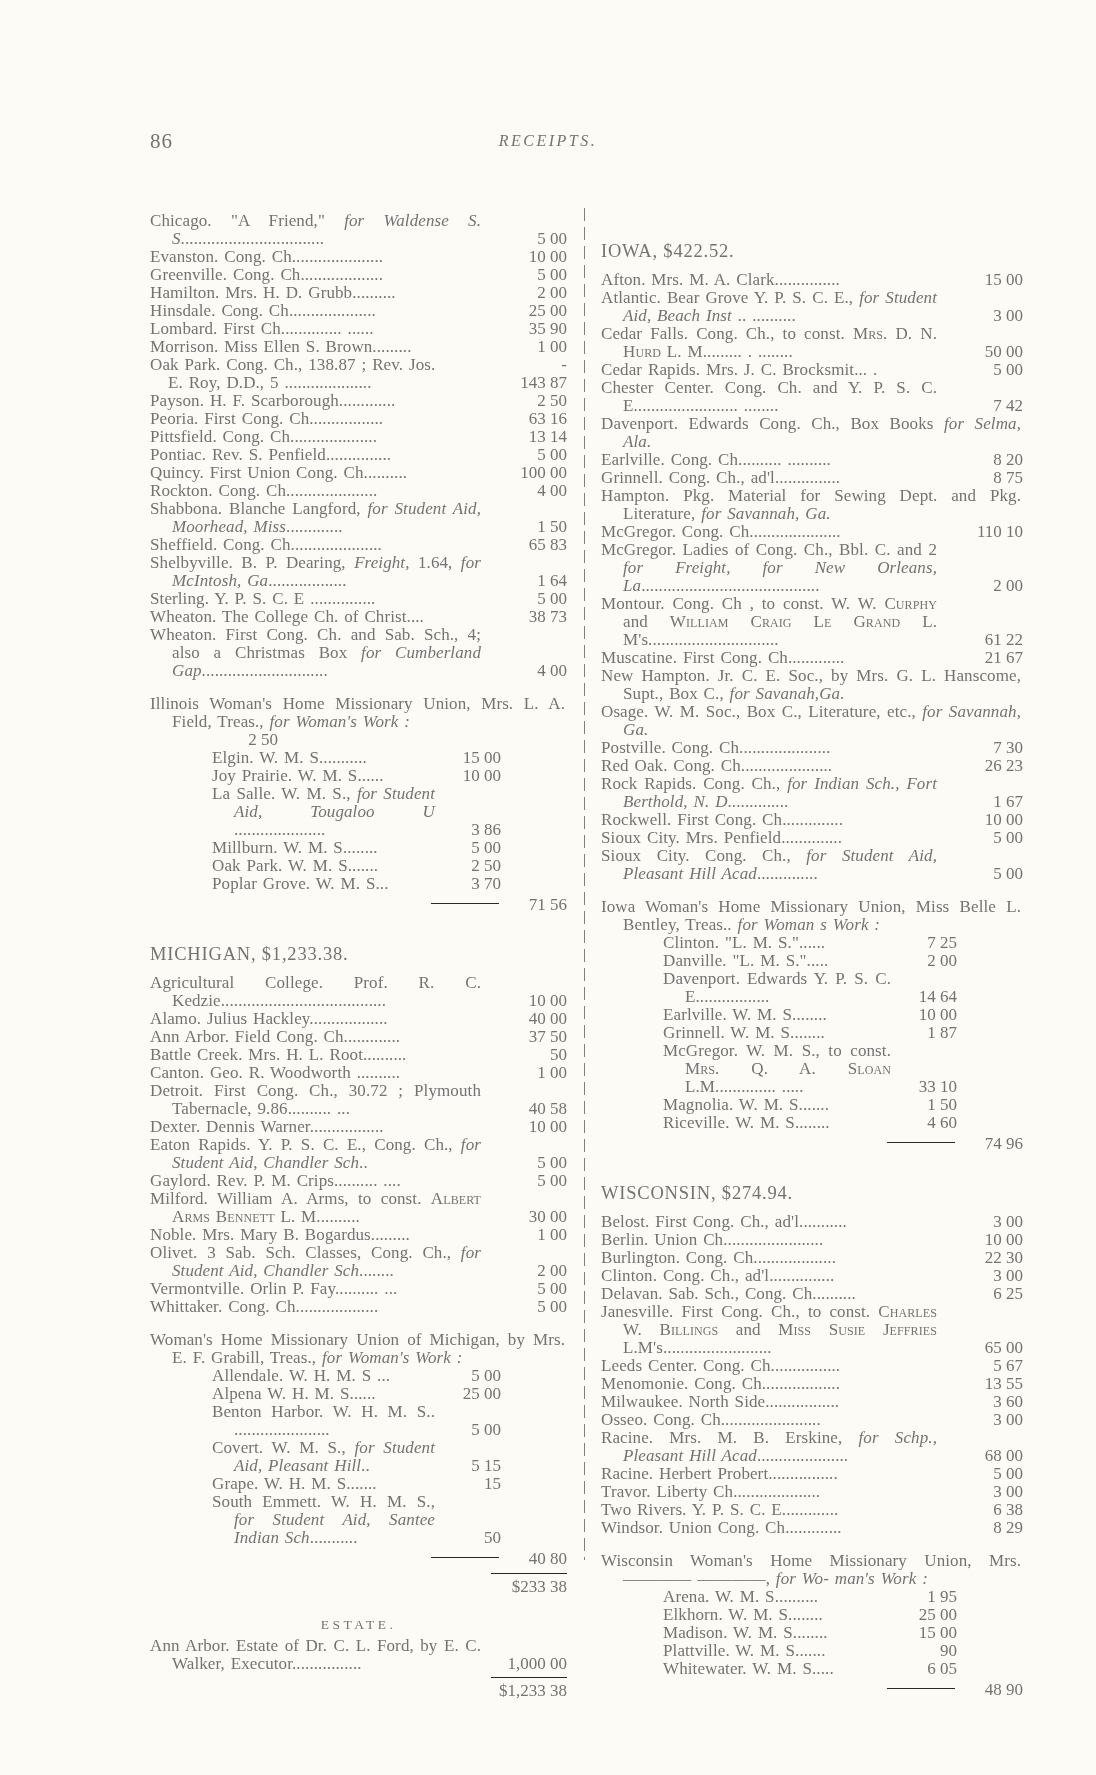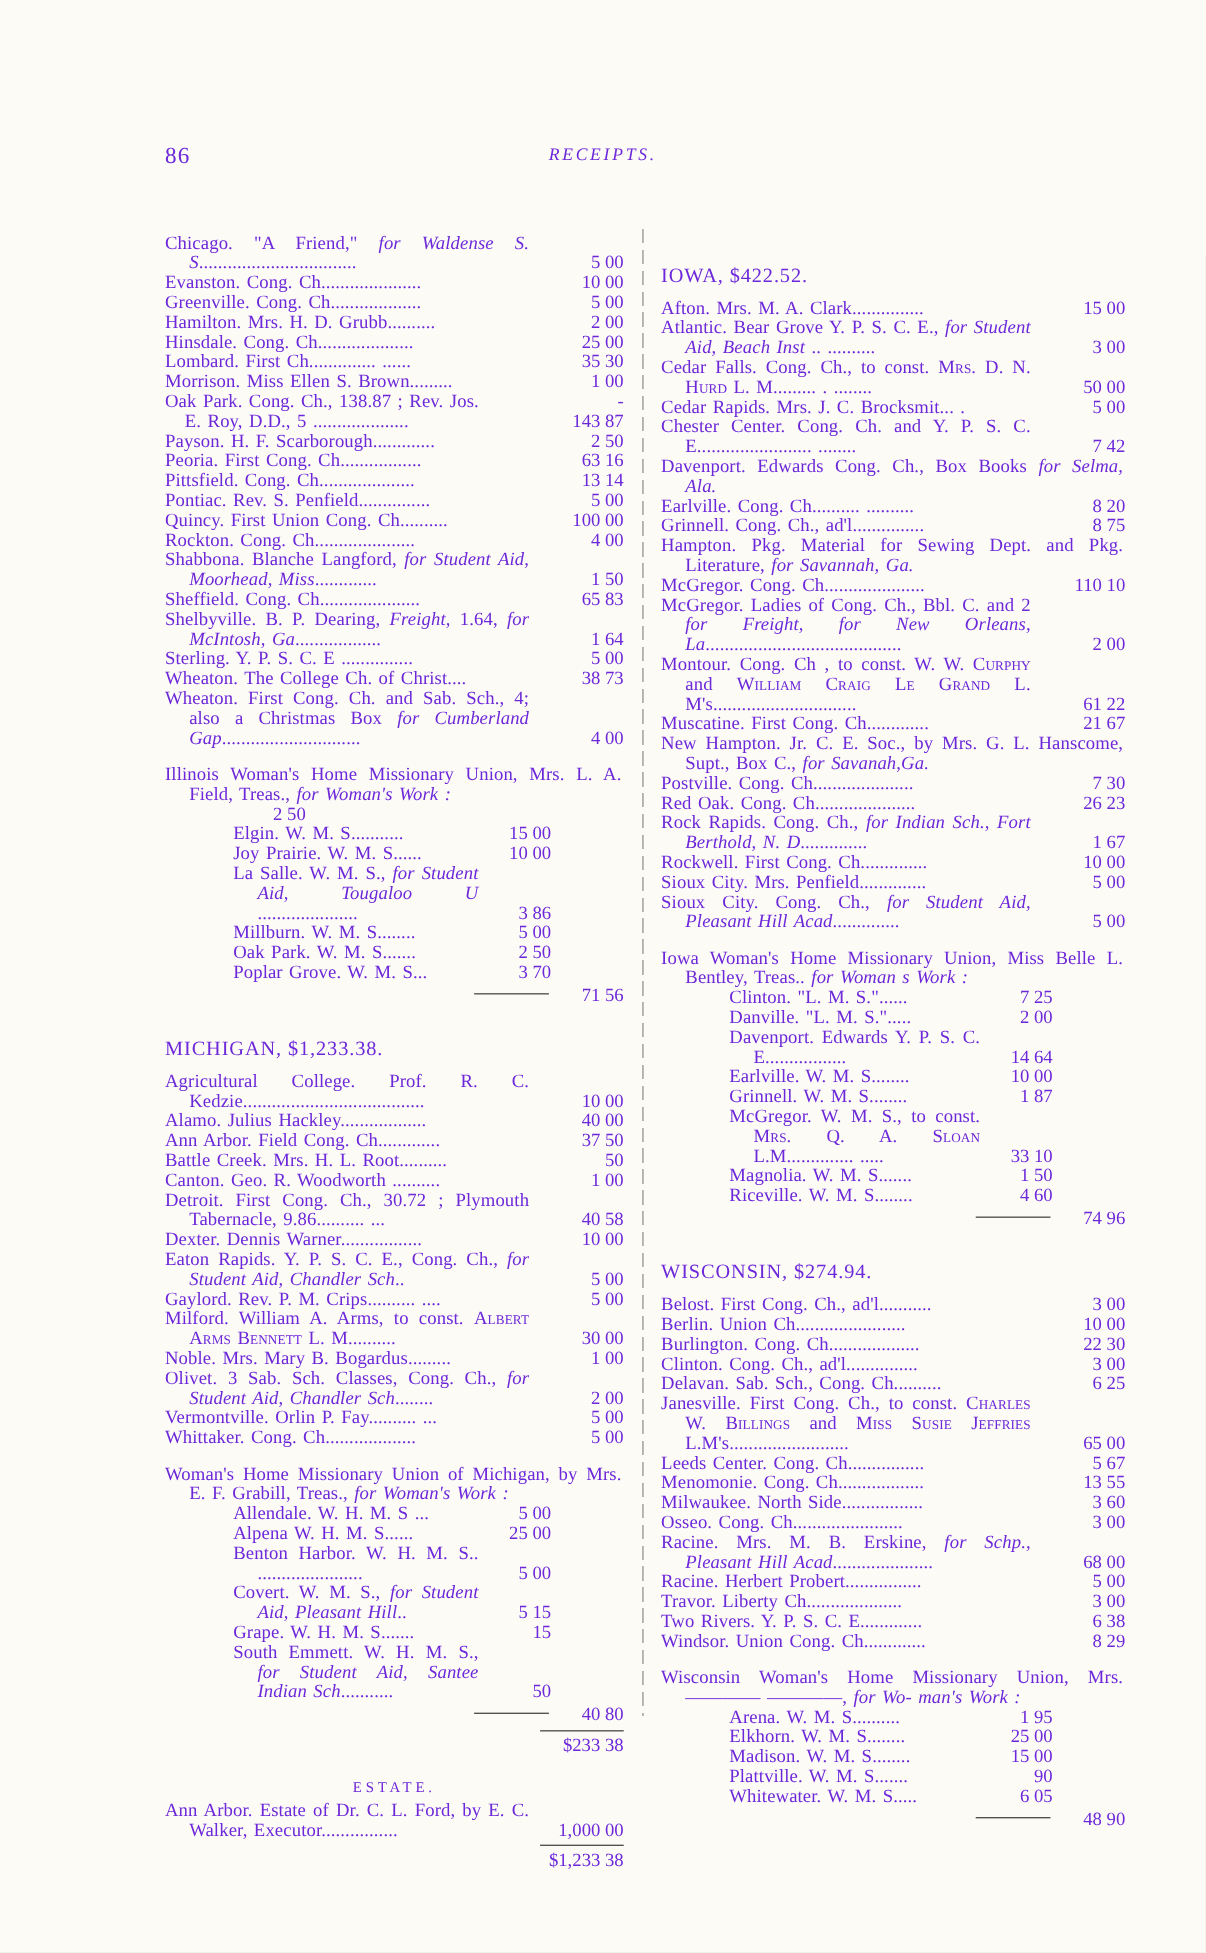--- a/index.html
+++ b/index.html
@@ -1,18 +1,18 @@
 <!DOCTYPE html>
 <html><head>
 <meta charset="utf-8">
 <style>
   html,body { margin:0; padding:0; background:#e9e6de; }
   .page {
     position:relative; width:1096px; height:1775px; margin:0 auto;
-    background:#fcfbf6; color:#6d28d9; overflow:hidden;
+    background:#fcfbf6; color:#737373; overflow:hidden;
     font-family:"Liberation Serif", serif; font-size:17px; line-height:18px;
   }
   .page-number { position:absolute; left:150px; top:132px; font-size:21px; letter-spacing:1px; }
   .running-head { position:absolute; left:0; right:0; top:132px; text-align:center;
     font-style:italic; font-size:16px; letter-spacing:2.5px; }
   .col { position:absolute; top:212px; }
   .col-left  { left:150px; width:417px; }
   .col-right { left:601px; width:422px; }
   .divider { position:absolute; left:584px; top:208px; width:1px; height:1352px;
     background:repeating-linear-gradient(180deg,#5b564e 0 13px,transparent 13px 19px); opacity:.75; }
@@ -64,21 +64,21 @@
         <div class="row">
           <span class="t">Hamilton.  Mrs. H. D. Grubb..........</span>
           <span class="a">2 00</span>
         </div>
         <div class="row">
           <span class="t">Hinsdale.  Cong. Ch....................</span>
           <span class="a">25 00</span>
         </div>
         <div class="row">
           <span class="t">Lombard.  First Ch.............. ......</span>
-          <span class="a">35 30</span>
+          <span class="a">35 90</span>
         </div>
         <div class="row">
           <span class="t">Morrison.  Miss Ellen S. Brown.........</span>
           <span class="a">1 00</span>
         </div>
         <div class="row">
           <span class="t">Oak Park.  Cong. Ch., 138.87 ; Rev. Jos.</span>
           <span class="a">-</span>
         </div>
         <div class="row cont">
@@ -336,20 +336,24 @@
         </div>
         <div class="row">
           <span class="t">Muscatine.  First Cong. Ch.............</span>
           <span class="a">21 67</span>
         </div>
         <div class="row">
           <span class="t">New Hampton.  Jr. C. E. Soc., by Mrs. G.  L.  Hanscome,  Supt.,  Box  C., <span class="it">for Savanah,Ga.</span></span>
           <span class="a noamt"></span>
         </div>
         <div class="row">
+          <span class="t">Osage.  W. M. Soc., Box C., Literature, etc., <span class="it">for Savannah, Ga.</span></span>
+          <span class="a noamt"></span>
+        </div>
+        <div class="row">
           <span class="t">Postville.  Cong. Ch.....................</span>
           <span class="a">7 30</span>
         </div>
         <div class="row">
           <span class="t">Red Oak.  Cong. Ch.....................</span>
           <span class="a">26 23</span>
         </div>
         <div class="row">
           <span class="t">Rock Rapids.   Cong.  Ch., <span class="it">for  Indian Sch., Fort Berthold, N. D</span>..............</span>
           <span class="a">1 67</span>

